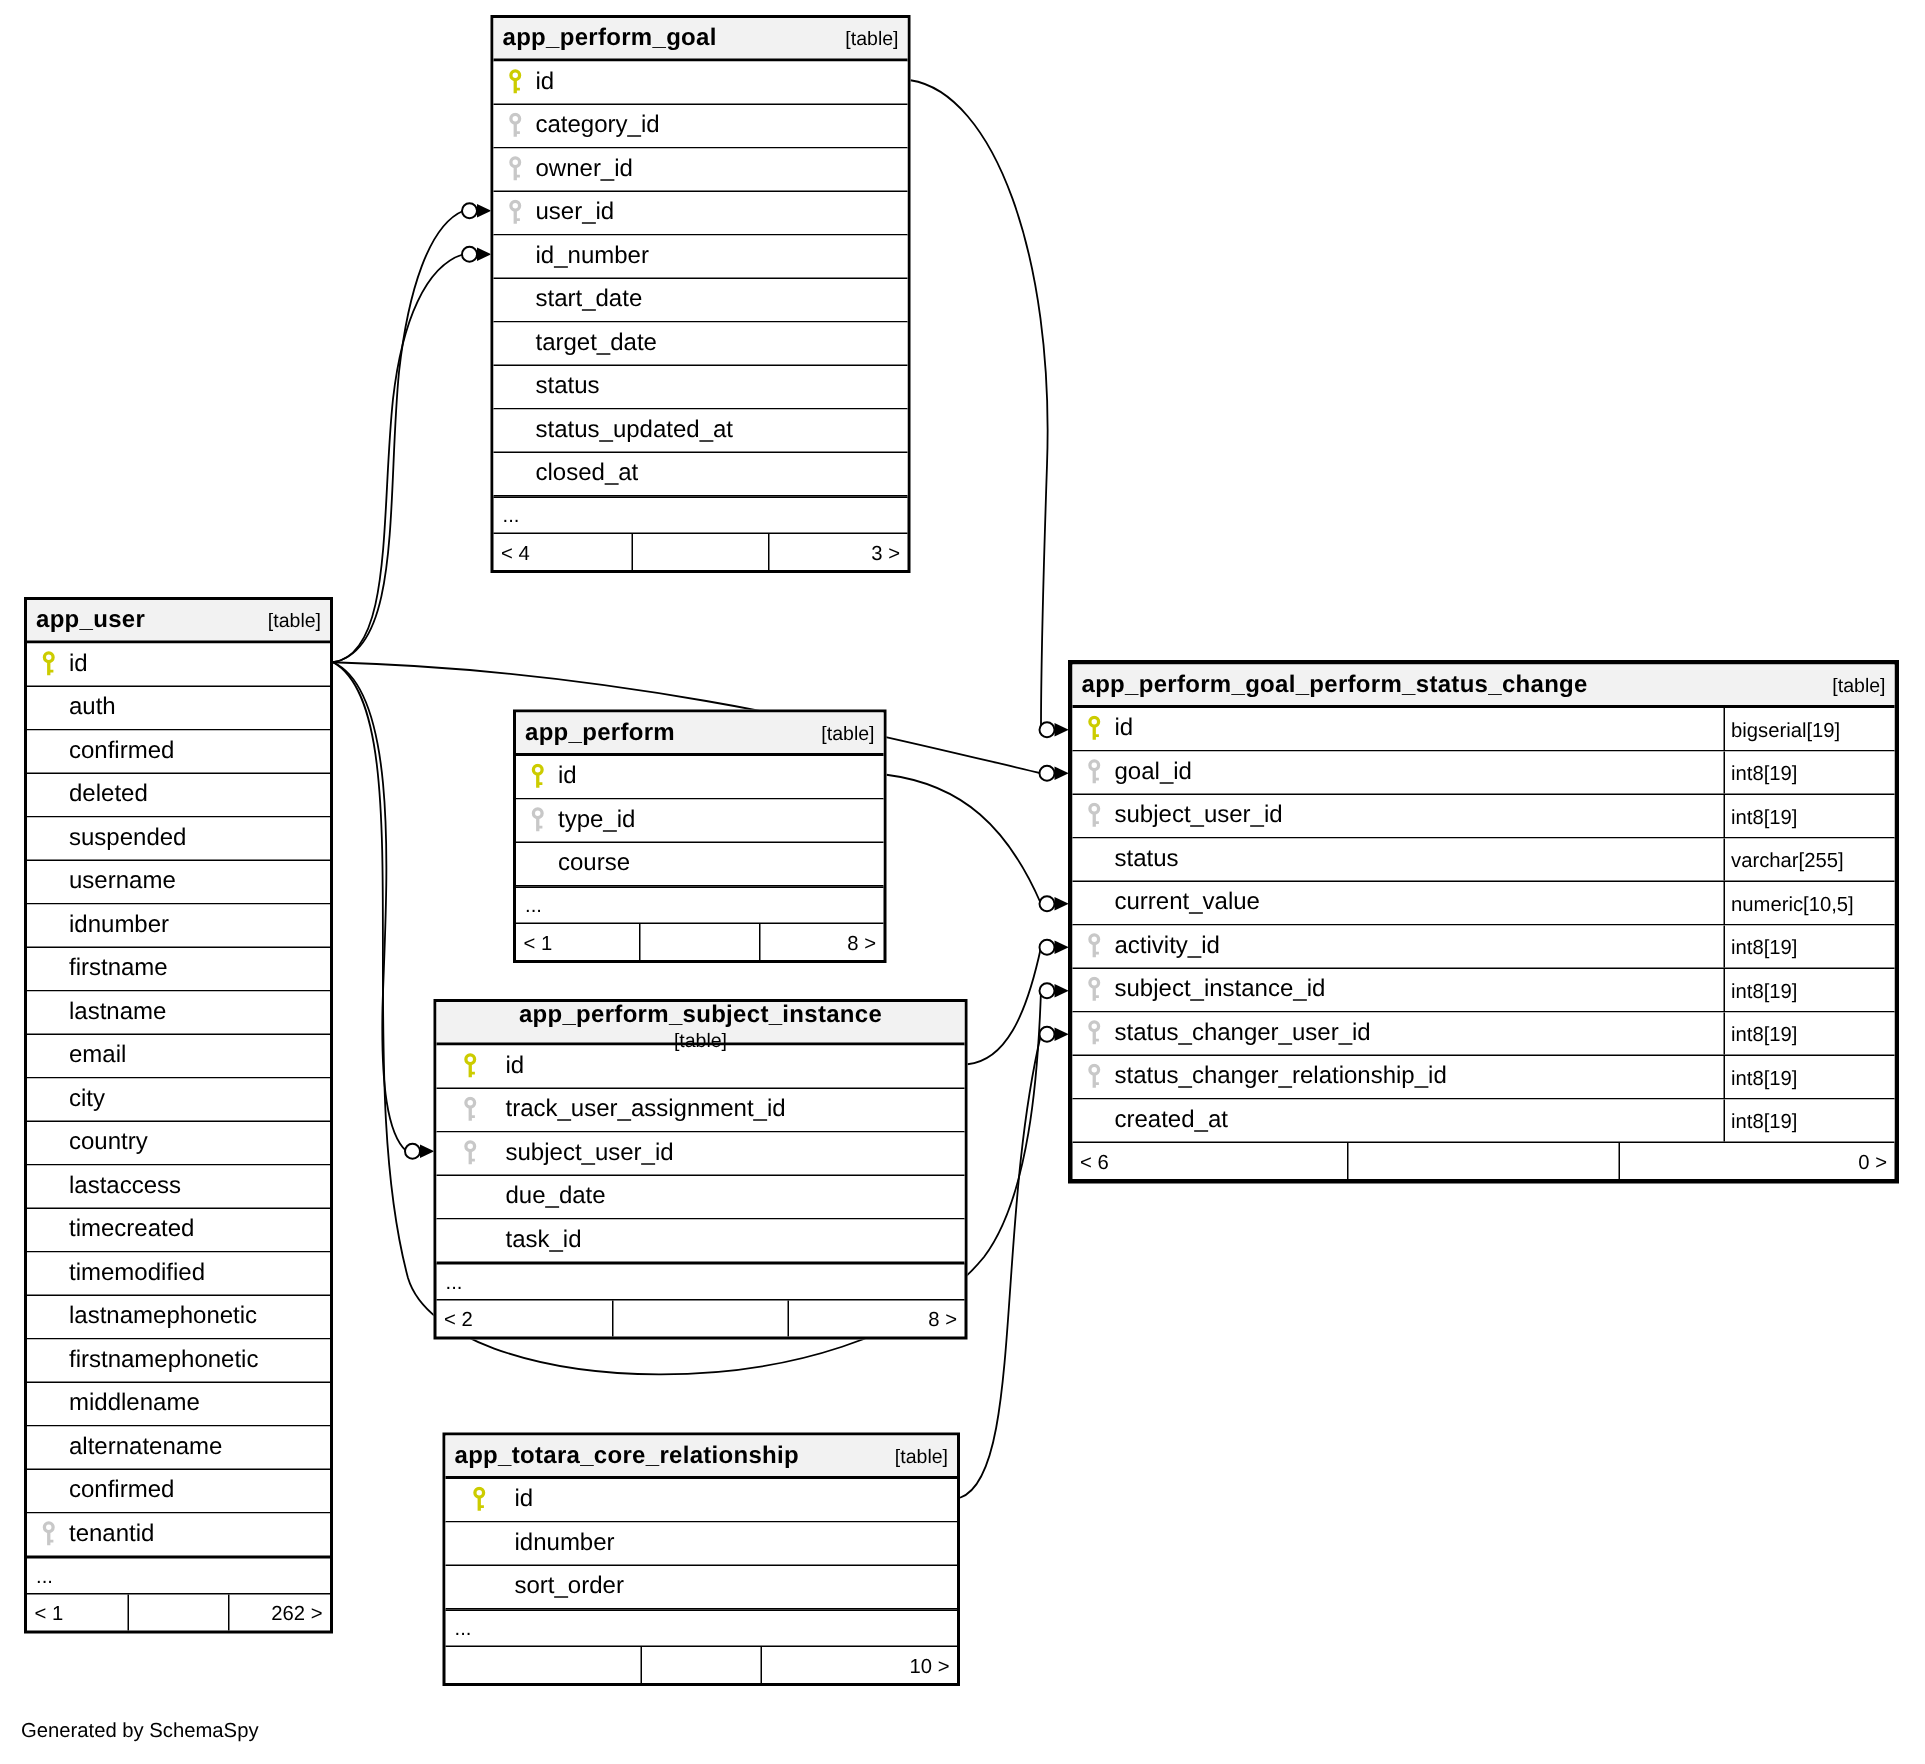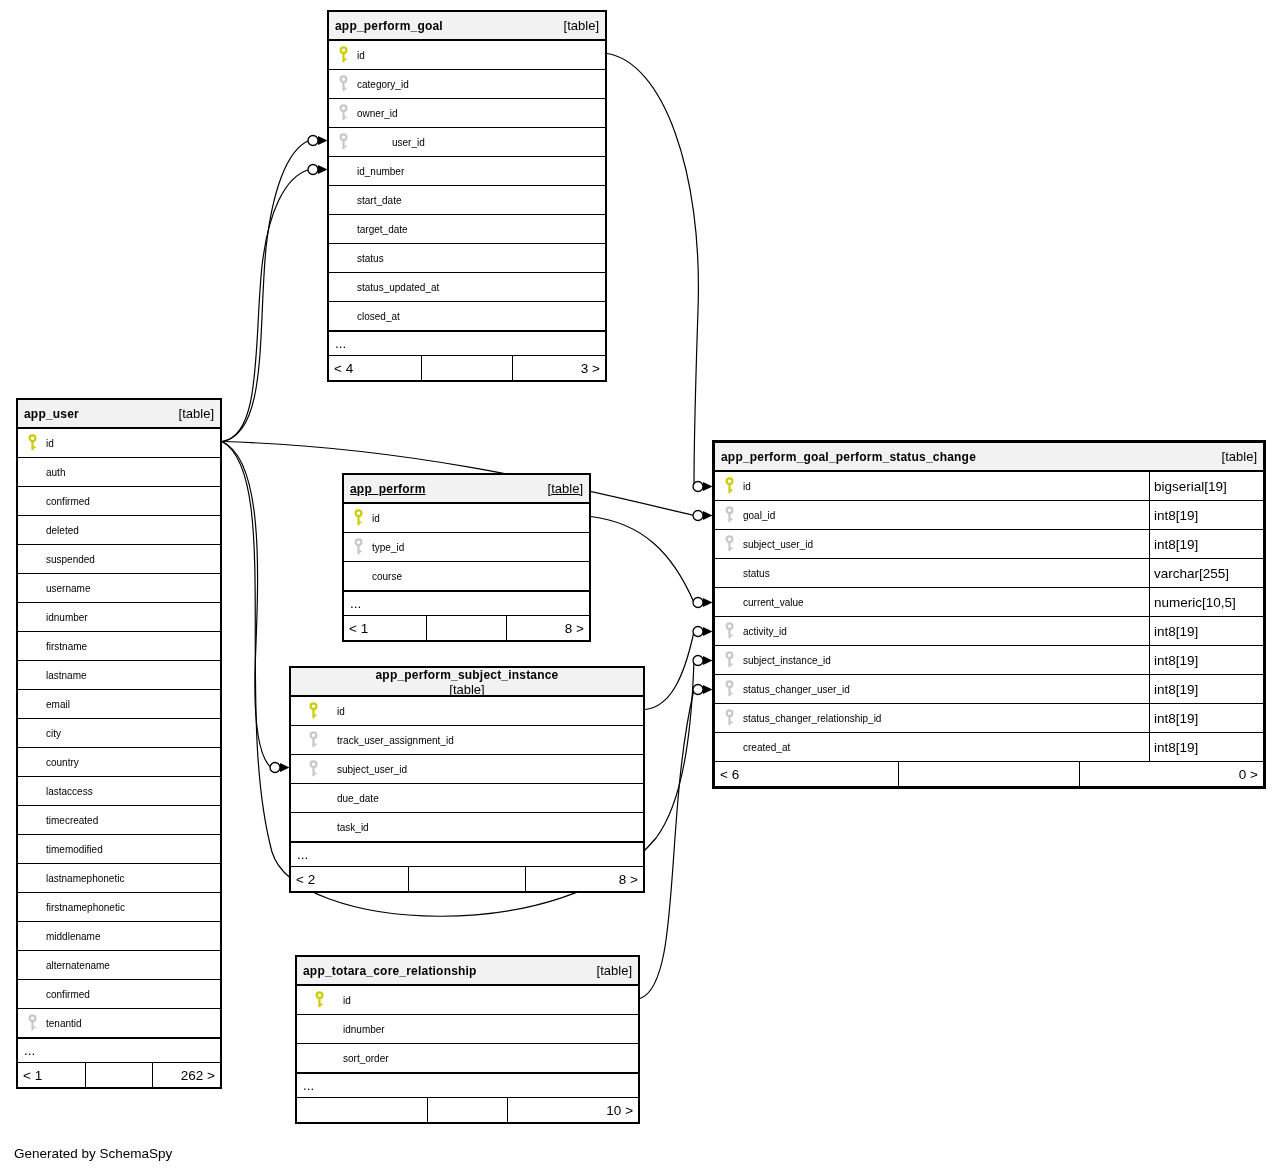--- a/index.html
+++ b/index.html
@@ -3,27 +3,27 @@
 <meta charset="utf-8">
 <style>
   html,body{margin:0;padding:0;background:#ffffff;}
   body{font-family:"Liberation Sans","DejaVu Sans",sans-serif;color:#000;}
   #canvas{position:relative;width:1283px;height:1176px;background:#fff;overflow:hidden;}
   #wires{position:absolute;left:0;top:0;z-index:1;}
   .table-node{position:absolute;z-index:2;background:#fff;border:2px solid #000;box-sizing:border-box;}
   .table-node.thick{border-width:3px;}
   .t-header{display:flex;justify-content:space-between;align-items:center;background:#f2f2f2;
             border-bottom:2px solid #000;padding:0 6px;box-sizing:border-box;}
-  .t-title{font-weight:bold;font-size:12px;letter-spacing:0.2px;}
+  .t-title{font-weight:bold;font-size:16px;letter-spacing:0.2px;}
   .t-badge{font-size:13px;font-weight:normal;}
   .t-row{display:flex;align-items:center;border-bottom:1px solid #000;box-sizing:border-box;background:#fff;}
   .t-row:last-of-type{border-bottom:none;}
   .t-key{width:20px;display:flex;justify-content:center;align-items:center;flex:0 0 20px;padding-left:4px;}
   .indent .t-key{margin-left:8px;}
-  .t-colname{font-size:10px;margin-left:4px;white-space:nowrap;flex:1 1 auto;}
+  .t-colname{font-size:16px;margin-left:4px;white-space:nowrap;flex:1 1 auto;}
   .indent .t-colname{margin-left:14px;}
   .t-type{font-size:13.5px;border-left:1px solid #000;align-self:stretch;display:flex;align-items:center;
           padding-left:4px;box-sizing:border-box;white-space:nowrap;}
   .t-ellipsis{font-size:13.5px;padding-left:6px;display:flex;align-items:center;
               border-bottom:1px solid #000;box-sizing:border-box;}
   .t-footer{display:flex;box-sizing:border-box;}
   .t-footer span{flex:1 1 33.33%;font-size:13.5px;display:flex;align-items:center;box-sizing:border-box;}
   .t-footer span.fcell-l{padding-left:5px;justify-content:flex-start;}
   .t-footer span.fcell-m{border-left:1px solid #000;border-right:1px solid #000;}
   .t-footer span.fcell-r{padding-right:5px;justify-content:flex-end;}
@@ -109,21 +109,21 @@
         <div class="t-row" style="height: 29px;">
           <span class="t-key">
             <svg width="11" height="18" viewBox="0 0 11 18">
               <circle cx="5.5" cy="4.2" r="2.9" fill="none" stroke="#c8c8c8" stroke-width="2.2"></circle>
               <line x1="5.5" y1="7.2" x2="5.5" y2="16.2" stroke="#c8c8c8" stroke-width="2.2"></line>
               <line x1="5.5" y1="13.4" x2="8.6" y2="13.4" stroke="#c8c8c8" stroke-width="1.8"></line>
             </svg>
           </span>
           <span class="t-colname">owner_id</span>
         </div>
-        <div class="t-row" style="height: 29px; gap: 35px;">
+        <div class="t-row" style="height: 29px;">
           <span class="t-key">
             <svg width="11" height="18" viewBox="0 0 11 18">
               <circle cx="5.5" cy="4.2" r="2.9" fill="none" stroke="#c8c8c8" stroke-width="2.2"></circle>
               <line x1="5.5" y1="7.2" x2="5.5" y2="16.2" stroke="#c8c8c8" stroke-width="2.2"></line>
               <line x1="5.5" y1="13.4" x2="8.6" y2="13.4" stroke="#c8c8c8" stroke-width="1.8"></line>
             </svg>
           </span>
           <span class="t-colname">user_id</span>
         </div>
         <div class="t-row" style="height: 29px;">
@@ -362,21 +362,21 @@
           <span class="t-colname">created_at</span>
           <span class="t-type" style="width: 114px; flex: 0 0 114px;">int8[19]</span>
         </div>
         <div class="t-footer" style="height: 24px;">
           <span class="fcell-l">&lt; 6</span>
           <span class="fcell-m"></span>
           <span class="fcell-r">0 &gt;</span>
         </div>
       </div>
       <div class="table-node" style="left: 342px; top: 473px; width: 249px;">
-        <div class="t-header" style="height: 29px; text-decoration: underline;">
+        <div class="t-header" style="height: 29px;">
           <span class="t-title">app_perform</span>
           <span class="t-badge">[table]</span>
         </div>
         <div class="t-row" style="height: 29px;">
           <span class="t-key">
             <svg width="11" height="18" viewBox="0 0 11 18">
               <circle cx="5.5" cy="4.2" r="2.9" fill="none" stroke="#cccc00" stroke-width="2.2"></circle>
               <line x1="5.5" y1="7.2" x2="5.5" y2="16.2" stroke="#cccc00" stroke-width="2.2"></line>
               <line x1="5.5" y1="13.4" x2="8.6" y2="13.4" stroke="#cccc00" stroke-width="1.8"></line>
             </svg>

